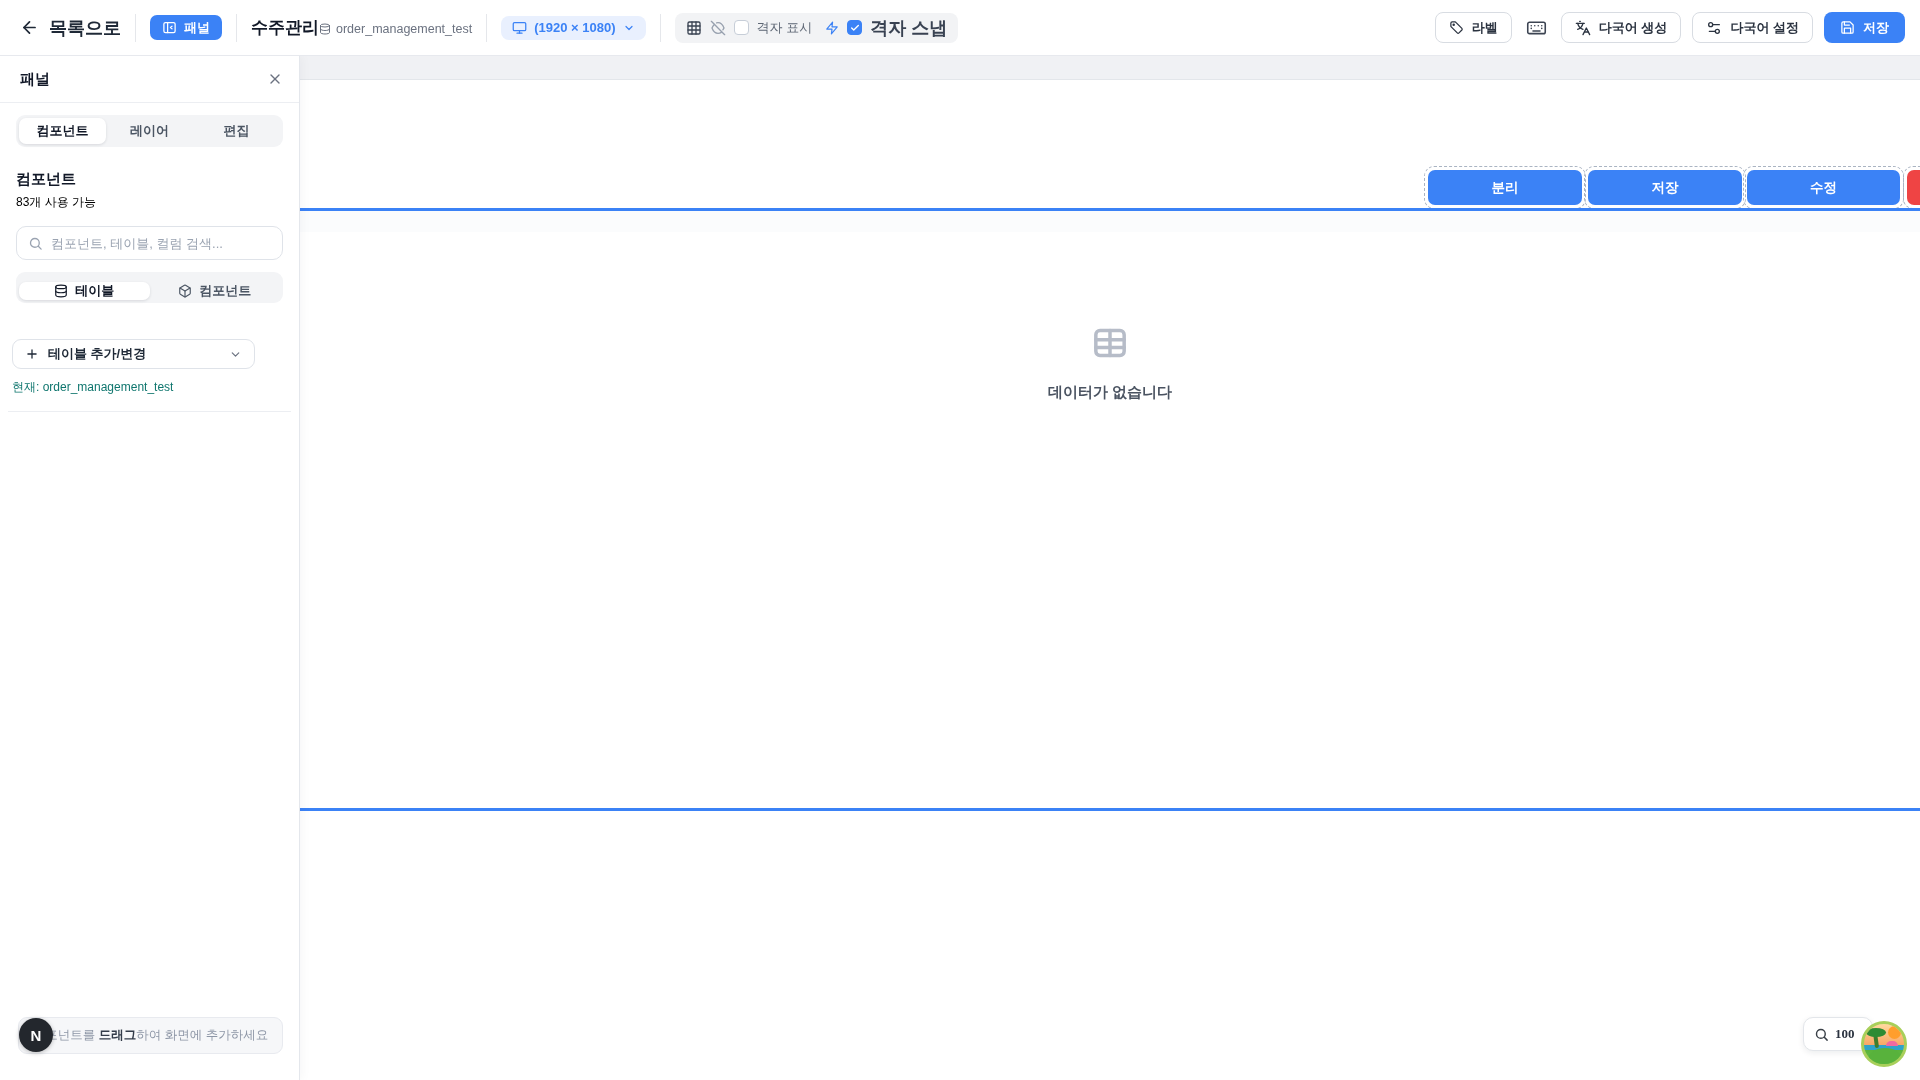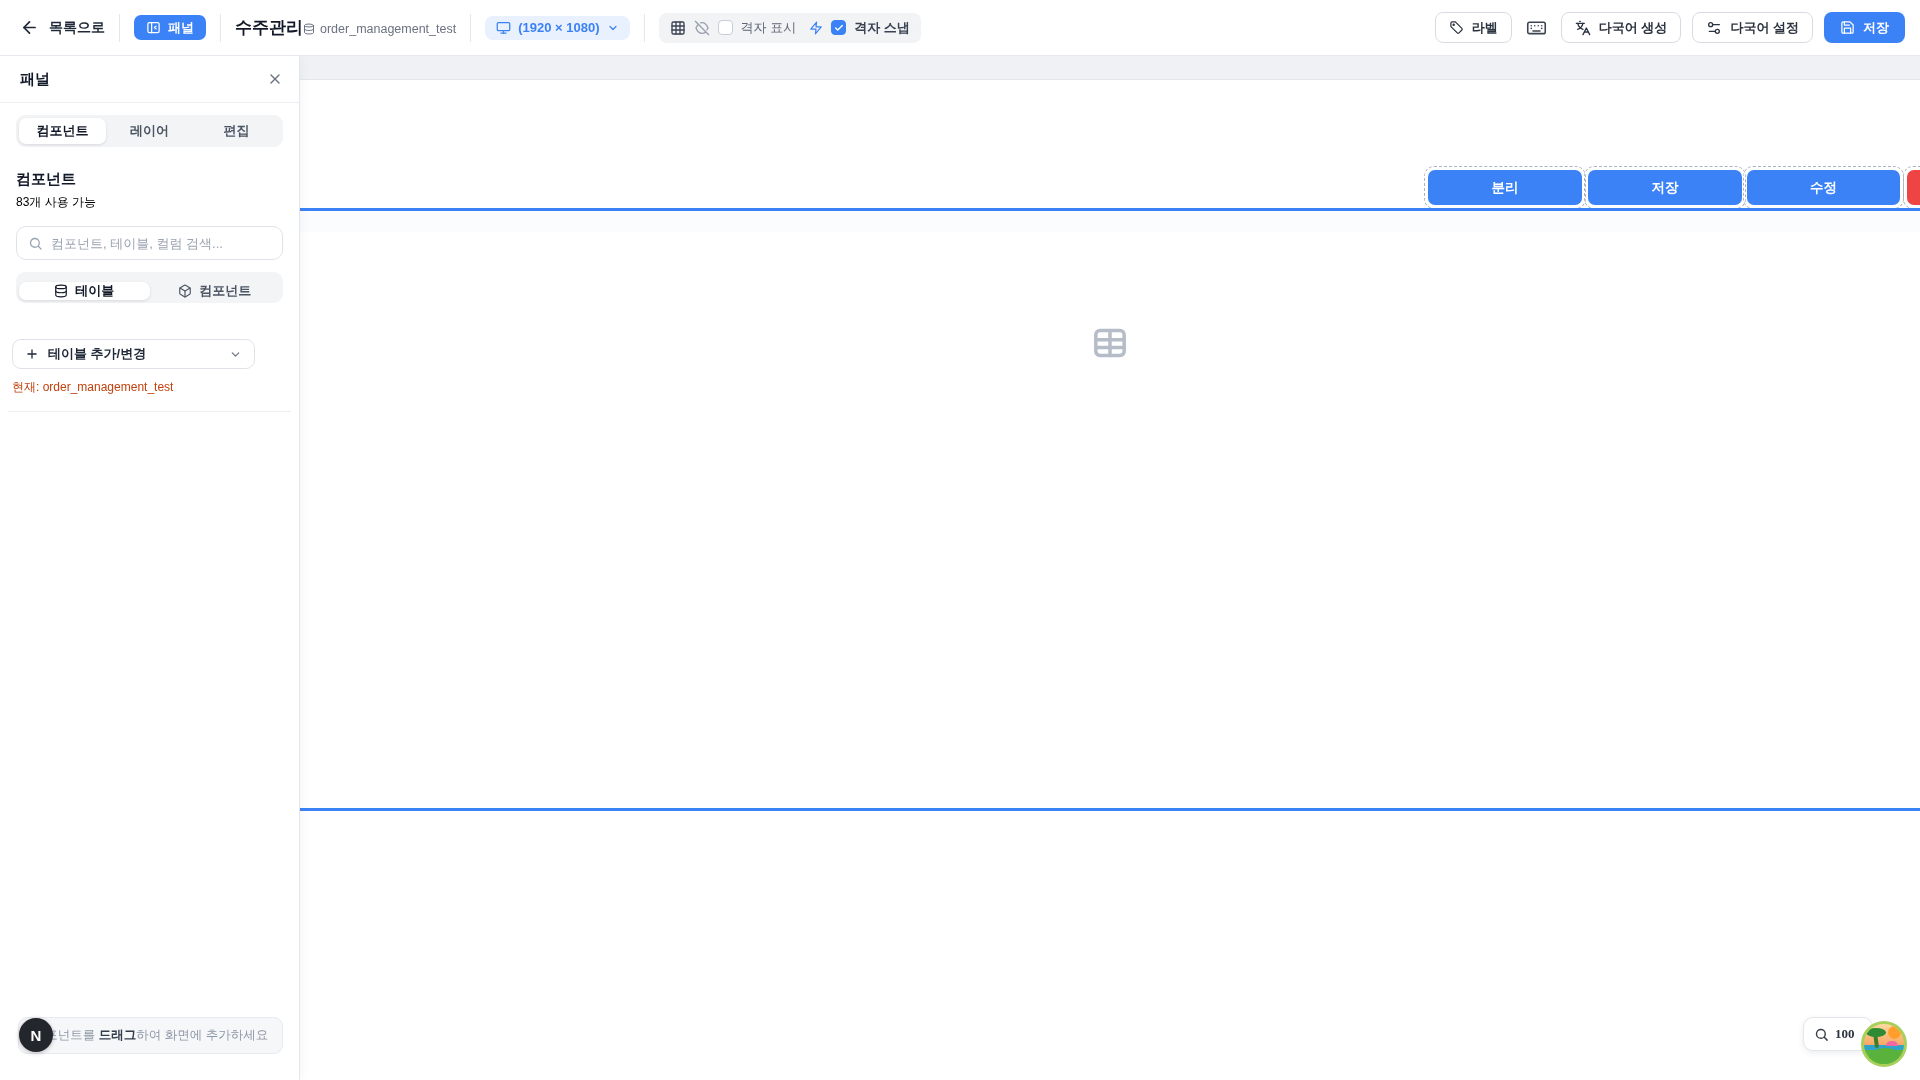--- a/index.html
+++ b/index.html
@@ -5,31 +5,31 @@
   * { margin:0; padding:0; box-sizing:border-box; }
   html,body { width:1920px; height:1080px; overflow:hidden; }
   body { font-family:"Liberation Sans","DejaVu Sans",sans-serif; background:#fff; color:#1f2937; }
   .stage { position:relative; width:1920px; height:1080px; background:#fff; overflow:hidden; }
 
   
   .toolbar { position:absolute; left:0; top:0; width:1920px; height:56px; background:#fff;
              border-bottom:1px solid #e7e9ee; display:flex; align-items:center; padding:0 15px 0 20px; z-index:50; }
   .tb-divider { width:1px; height:28px; background:#e5e7eb; margin:0 14px; }
   .back-btn { display:flex; align-items:center; gap:10px; cursor:pointer; }
-  .back-btn .lbl { font-size:14px; font-weight:700; color:#1f2937;text-align:right; }
+  .back-btn .lbl { font-size:18px; font-weight:700; color:#1f2937;text-align:right; }
   .btn-blue { display:inline-flex; align-items:center; gap:7px; background:#3b82f6; color:#fff;
               border:none; border-radius:7px; height:25px; padding:0 12px; font-size:13px; font-weight:600; cursor:pointer; }
   .title-block { display:flex; justify-content:center; line-height:1.15; }
   .title-block .t { font-size:17px; font-weight:700; color:#111827; }
   .title-block .s { display:flex; align-items:center; gap:5px; font-size:12.5px; color:#6b7280; margin-top:3px; }
   .res-pill { display:inline-flex; align-items:center; gap:7px; background:#e9f0fe; color:#3b82f6;
               border:none; border-radius:8px; height:24px; padding:0 11px; font-size:13px; font-weight:600; cursor:pointer; }
   .grid-toggles { display:flex; align-items:center; gap:8px; background:#f2f3f5; border-radius:8px; height:30px; padding:0 11px; }
   .grid-toggles .lbl1 { font-size:13px; color:#5d6674; }
-  .grid-toggles .lbl2 { font-size:13px; color:#394252; font-weight:600; }
+  .grid-toggles .lbl2 { font-size:18px; color:#394252; font-weight:600; }
   .cbx { width:15px; height:15px; border-radius:4px; border:1.5px solid #c7ced8; background:#fff; cursor:pointer; }
   .cbx.checked { background:#3b82f6; border-color:#3b82f6; display:flex; align-items:center; justify-content:center; }
   .tb-right { margin-left:auto; display:flex; align-items:center; gap:11px; }
   .btn-outline { display:inline-flex; align-items:center; gap:8px; background:#fff; color:#2b3340;
                  border:1px solid #d8dce2; border-radius:8px; height:31px; padding:0 13px; font-size:13px; font-weight:600; cursor:pointer; }
   .icon-btn { background:none; border:none; cursor:pointer; display:flex; align-items:center; color:#3c4452; padding:0 3px; }
   .btn-save { display:inline-flex; align-items:center; gap:8px; background:#3b82f6; color:#fff; border:none;
               border-radius:8px; height:31px; padding:0 16px; font-size:13px; font-weight:600; cursor:pointer; }
 
   
@@ -55,21 +55,21 @@
                       font-family:"Liberation Sans","DejaVu Sans",sans-serif; }
   .search-box input::placeholder { color:#9aa3b1; }
   .seg { margin-top:12px; display:flex; background:#f3f4f6; border-radius:9px; padding:3px; height:31px;align-items:flex-end; }
   .seg .seg-item { flex:1; display:flex; align-items:center; justify-content:center; gap:7px; font-size:13px;
                    color:#4b5563; border-radius:7px; cursor:pointer; font-weight:600; }
   .seg .seg-item.active { background:#fff; color:#111827; box-shadow:0 1px 3px rgba(15,23,42,.12); }
   .add-table { margin:36px 12px 0 12px; height:30px; border:1px solid #dfe3e9; border-radius:9px; background:#fff;
                display:flex; align-items:center; gap:9px; padding:0 12px; font-size:13px; color:#1f2937; font-weight:600;
                cursor:pointer; width:243px; }
   .add-table .chev { margin-left:auto; color:#6b7280; display:flex; }
-  .current-table { margin:10px 0 0 12px; font-size:12px; color:#c2410c; }
+  .current-table { margin:10px 0 0 12px; font-size:12px; color:#0f766e; }
   .panel-divider { margin:15px 8px 0 8px; height:1px; background:#eceef2; }
   .hint { position:absolute; left:18px; bottom:26px; width:265px; height:37px; background:#f6f7f9;
           border:1px solid #e8eaef; border-radius:9px; display:flex; align-items:center; justify-content:center;
           font-size:12.5px; color:#8d96a6; }
   .hint b { color:#333c4a; font-weight:700; }
   .n-badge { position:absolute; left:19px; bottom:28px; width:34px; height:34px; border-radius:50%;
              background:#23272d; color:#fff; font-weight:700; font-size:15px; display:flex; align-items:center;
              justify-content:center; z-index:5; box-shadow:0 1px 4px rgba(0,0,0,.25); }
 
   
@@ -272,20 +272,21 @@
 
     <div class="empty-state">
       <span class="icon">
         <svg width="40" height="40" viewBox="0 0 24 24" fill="none" stroke="#b6bcc8" stroke-width="2.1" stroke-linecap="round">
             <rect x="3.5" y="4.5" width="17" height="15" rx="2.5"></rect>
             <path d="M12 4.5v15"></path>
             <path d="M3.5 10h17"></path>
             <path d="M3.5 14.7h17"></path>
           </svg>
       </span>
+      <div class="t">데이터가 없습니다</div>
     </div>
 
     <div class="blue-line" style="top:728px;"></div>
   </div>
 
   <div class="panel">
     <div class="panel-header">
       <span class="t">패널</span>
       <button class="panel-close">
         <span>

